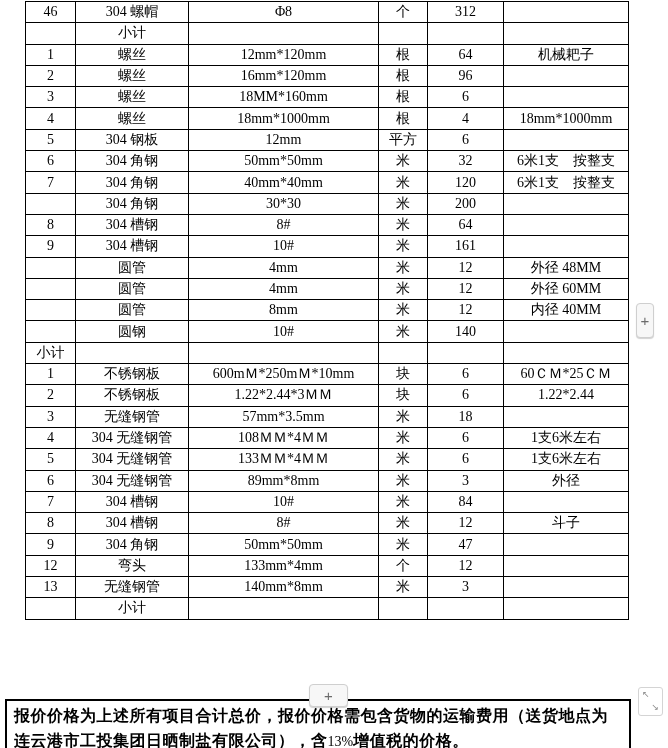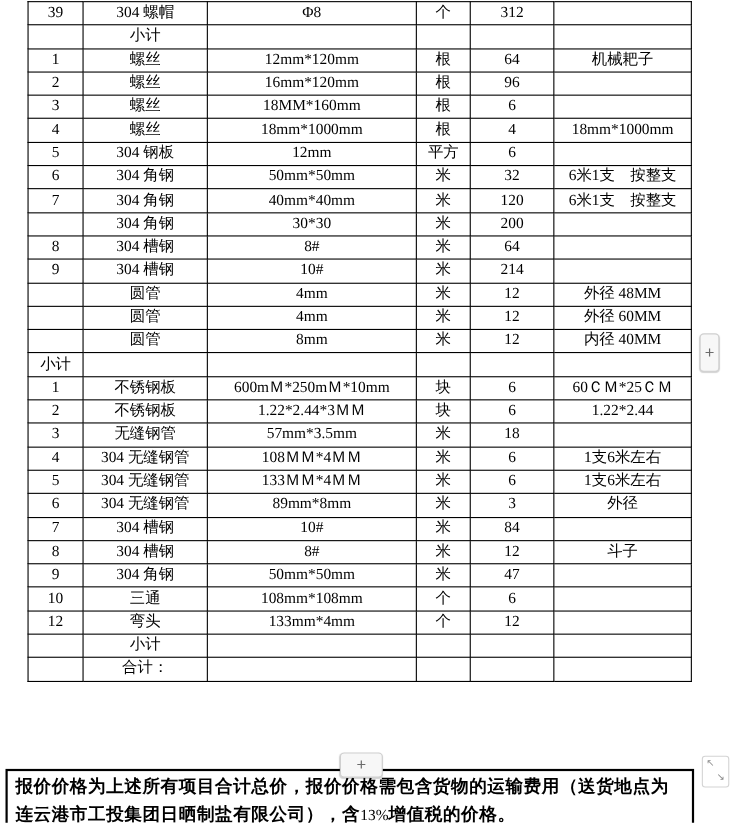--- a/index.html
+++ b/index.html
@@ -93,21 +93,21 @@
     <colgroup>
       <col class="c0">
         <col class="c1">
         <col class="c2">
       <col class="c3">
         <col class="c4">
         <col class="c5">
     </colgroup>
     <tbody>
         <tr>
-          <td>39</td>
+          <td>46</td>
           <td>304 螺帽</td>
           <td>Φ8</td>
           <td>个</td>
           <td>312</td>
           <td></td>
         </tr>
         <tr>
           <td></td>
           <td>小计</td>
           <td></td>
@@ -185,21 +185,21 @@
           <td>8#</td>
           <td>米</td>
           <td>64</td>
           <td></td>
         </tr>
         <tr>
           <td>9</td>
           <td>304 槽钢</td>
           <td>10#</td>
           <td>米</td>
-          <td>214</td>
+          <td>161</td>
           <td></td>
         </tr>
         <tr>
           <td></td>
           <td>圆管</td>
           <td>4mm</td>
           <td>米</td>
           <td>12</td>
           <td>外径 48MM</td>
         </tr>
@@ -211,20 +211,28 @@
           <td>12</td>
           <td>外径 60MM</td>
         </tr>
         <tr>
           <td></td>
           <td>圆管</td>
           <td>8mm</td>
           <td>米</td>
           <td>12</td>
           <td>内径 40MM</td>
+        </tr>
+        <tr>
+          <td></td>
+          <td>圆钢</td>
+          <td>10#</td>
+          <td>米</td>
+          <td>140</td>
+          <td></td>
         </tr>
         <tr>
           <td>小计</td>
           <td></td>
           <td></td>
           <td></td>
           <td></td>
           <td></td>
         </tr>
         <tr>
@@ -293,46 +301,38 @@
         </tr>
         <tr>
           <td>9</td>
           <td>304 角钢</td>
           <td>50mm*50mm</td>
           <td>米</td>
           <td>47</td>
           <td></td>
         </tr>
         <tr>
-          <td>10</td>
-          <td>三通</td>
-          <td>108mm*108mm</td>
-          <td>个</td>
-          <td>6</td>
-          <td></td>
-        </tr>
-        <tr>
           <td>12</td>
           <td>弯头</td>
           <td>133mm*4mm</td>
           <td>个</td>
           <td>12</td>
           <td></td>
         </tr>
         <tr>
+          <td>13</td>
+          <td>无缝钢管</td>
+          <td>140mm*8mm</td>
+          <td>米</td>
+          <td>3</td>
+          <td></td>
+        </tr>
+        <tr>
           <td></td>
           <td>小计</td>
-          <td></td>
-          <td></td>
-          <td></td>
-          <td></td>
-        </tr>
-        <tr>
-          <td></td>
-          <td>合计：</td>
           <td></td>
           <td></td>
           <td></td>
           <td></td>
         </tr>
       </tbody>
   </table>
 
   <button class="insert-btn insert-right">+</button>
 

